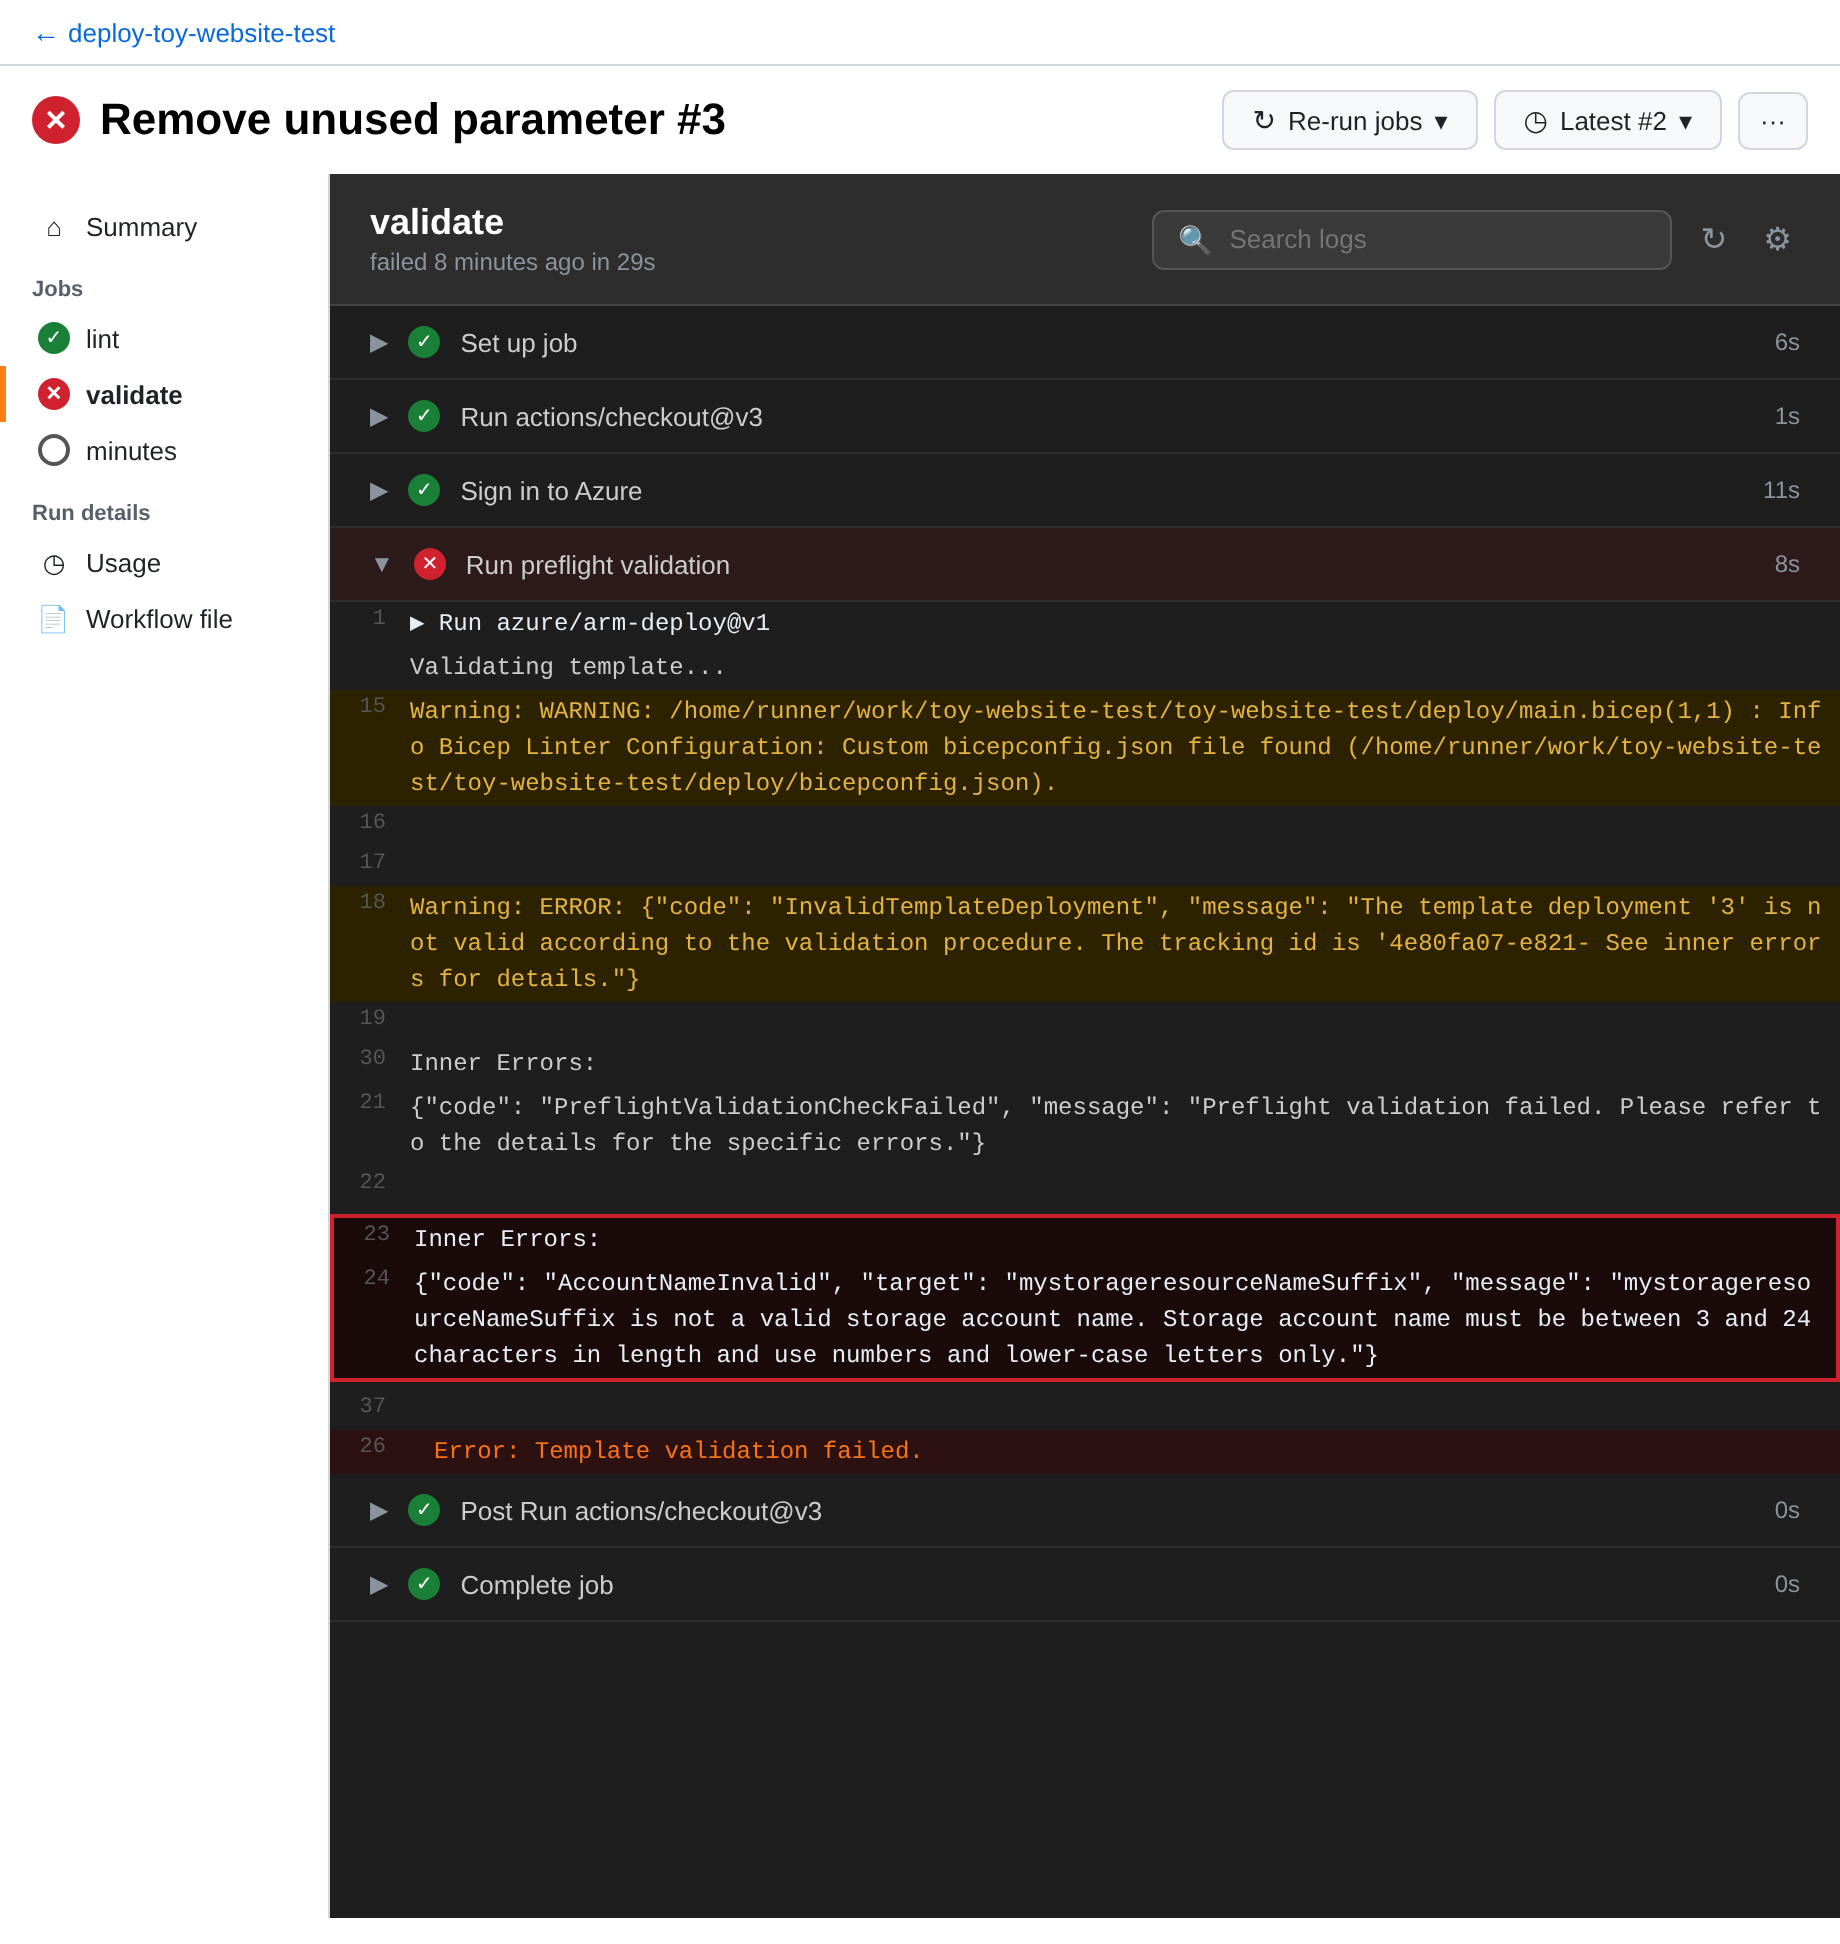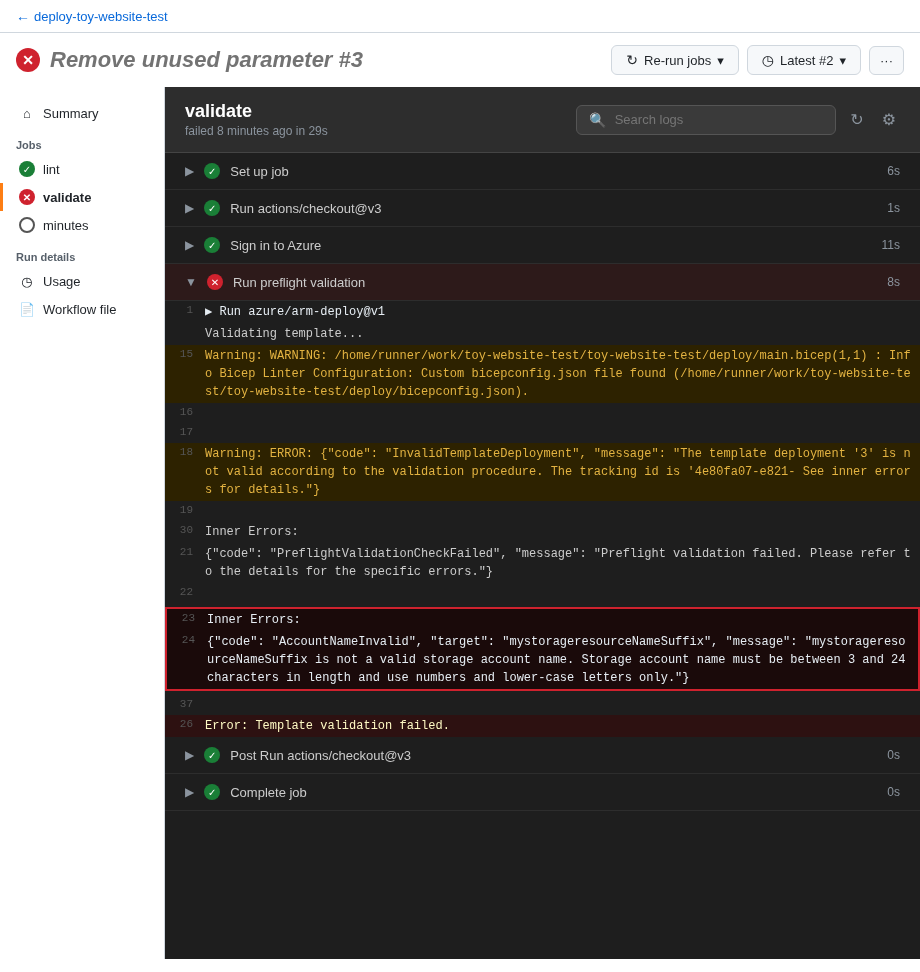--- a/index.html
+++ b/index.html
@@ -5,21 +5,21 @@
     * { box-sizing: border-box; margin: 0; padding: 0; }
     body { font-family: -apple-system, BlinkMacSystemFont, 'Segoe UI', sans-serif; background: #ffffff; color: #1f2328; font-size: 14px; }
 
     .top-bar { padding: 8px 16px; display: flex; align-items: center; gap: 8px; border-bottom: 1px solid #d0d7de; }
     .back-link { display: flex; align-items: center; gap: 4px; color: #0969da; text-decoration: none; font-size: 13px; }
     .back-arrow { font-size: 14px; }
 
     .title-bar { padding: 12px 16px; display: flex; align-items: center; justify-content: space-between; }
     .title-left { display: flex; align-items: center; gap: 10px; }
     .title-icon { width: 24px; height: 24px; background: #cf222e; border-radius: 50%; display: flex; align-items: center; justify-content: center; color: white; font-size: 14px; font-weight: bold; flex-shrink: 0; }
-    .page-title { font-size: 22px; font-weight: 600; color: #737373; font-style: italic; }
+    .page-title { font-size: 22px; font-weight: 600; color: #000000; }
     .title-actions { display: flex; align-items: center; gap: 8px; }
     .btn { display: flex; align-items: center; gap: 6px; padding: 6px 14px; border: 1px solid #d0d7de; border-radius: 6px; background: #f6f8fa; color: #1f2328; cursor: pointer; font-size: 13px; font-weight: 500; }
     .btn-icon { font-size: 14px; }
     .more-btn { padding: 6px 10px; }
 
     .main-layout { display: flex; min-height: calc(100vh - 100px); }
 
     .sidebar { width: 165px; padding: 12px 0; flex-shrink: 0; border-right: 1px solid #d0d7de; }
     .sidebar-item { display: flex; align-items: center; gap: 8px; padding: 6px 16px; cursor: pointer; color: #1f2328; font-size: 13px; border-left: 3px solid transparent; }
     .sidebar-item.active { border-left-color: #fd7e14; font-weight: 600; }
@@ -45,21 +45,21 @@
     .job-status-icon { flex-shrink: 0; }
     .job-name { flex: 1; }
     .job-duration { color: #8b949e; font-size: 12px; margin-left: 34px; }
     .job-item.error-header { background: #2d1a1a; }
 
     .log-lines { background: #1e1e1e; font-family: 'Courier New', Courier, monospace; font-size: 12px; }
     .log-line { display: flex; align-items: flex-start; gap: 0; min-height: 20px; }
     .line-num { color: #555; width: 40px; text-align: right; padding: 1px 12px 1px 0; flex-shrink: 0; user-select: none; font-size: 11px; padding-top: 3px; }
     .line-content { color: #ccc; padding: 2px 8px 2px 0; flex: 1; white-space: pre-wrap; word-break: break-all; line-height: 1.5; }
     .line-content.yellow { color: #e3b341; }
-    .line-content.red { color: #fef9c3; }
+    .line-content.red { color: #f97316; margin-left: 12px; }
     .line-content.white { color: #e6edf3; }
 
     .highlighted-block { border: 2px solid #cf222e; margin: 4px 0; background: #7f1d1d; }
     .highlighted-block .log-line { background: #1a0a0a; }
 
     .error-line { background: #2d1111; }
     .warning-line { background: #2d2200; }
 
     .chevron-down { display: inline-block; }
     .chevron-right { display: inline-block; }

